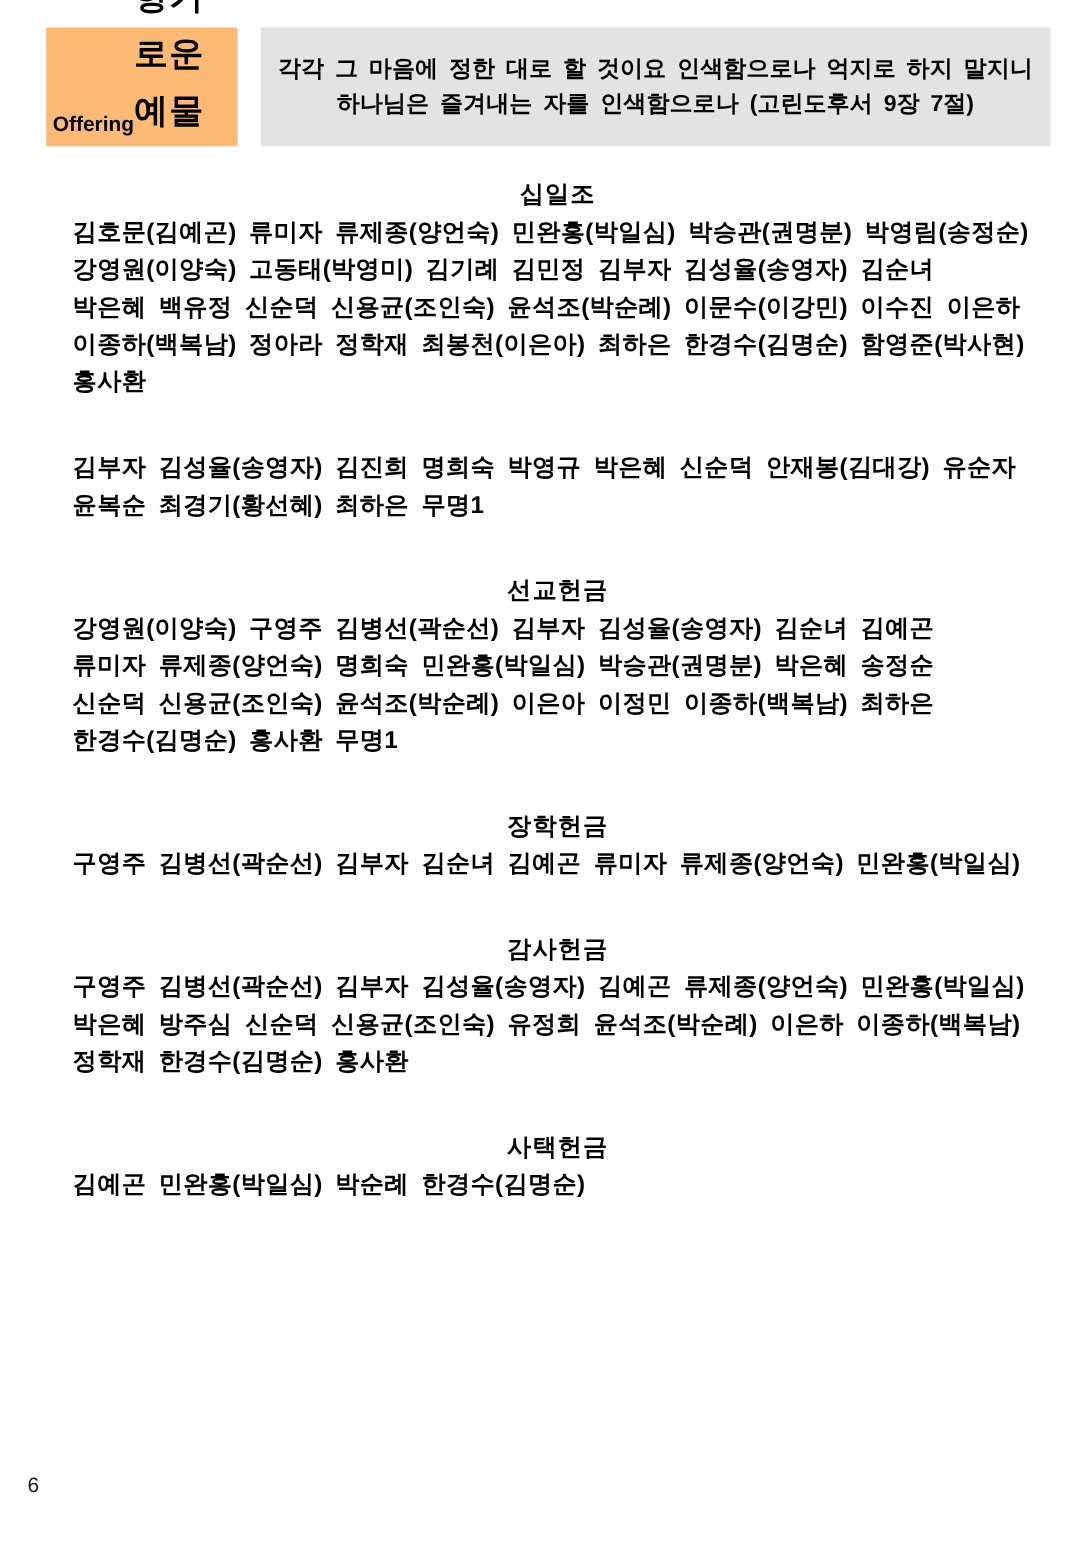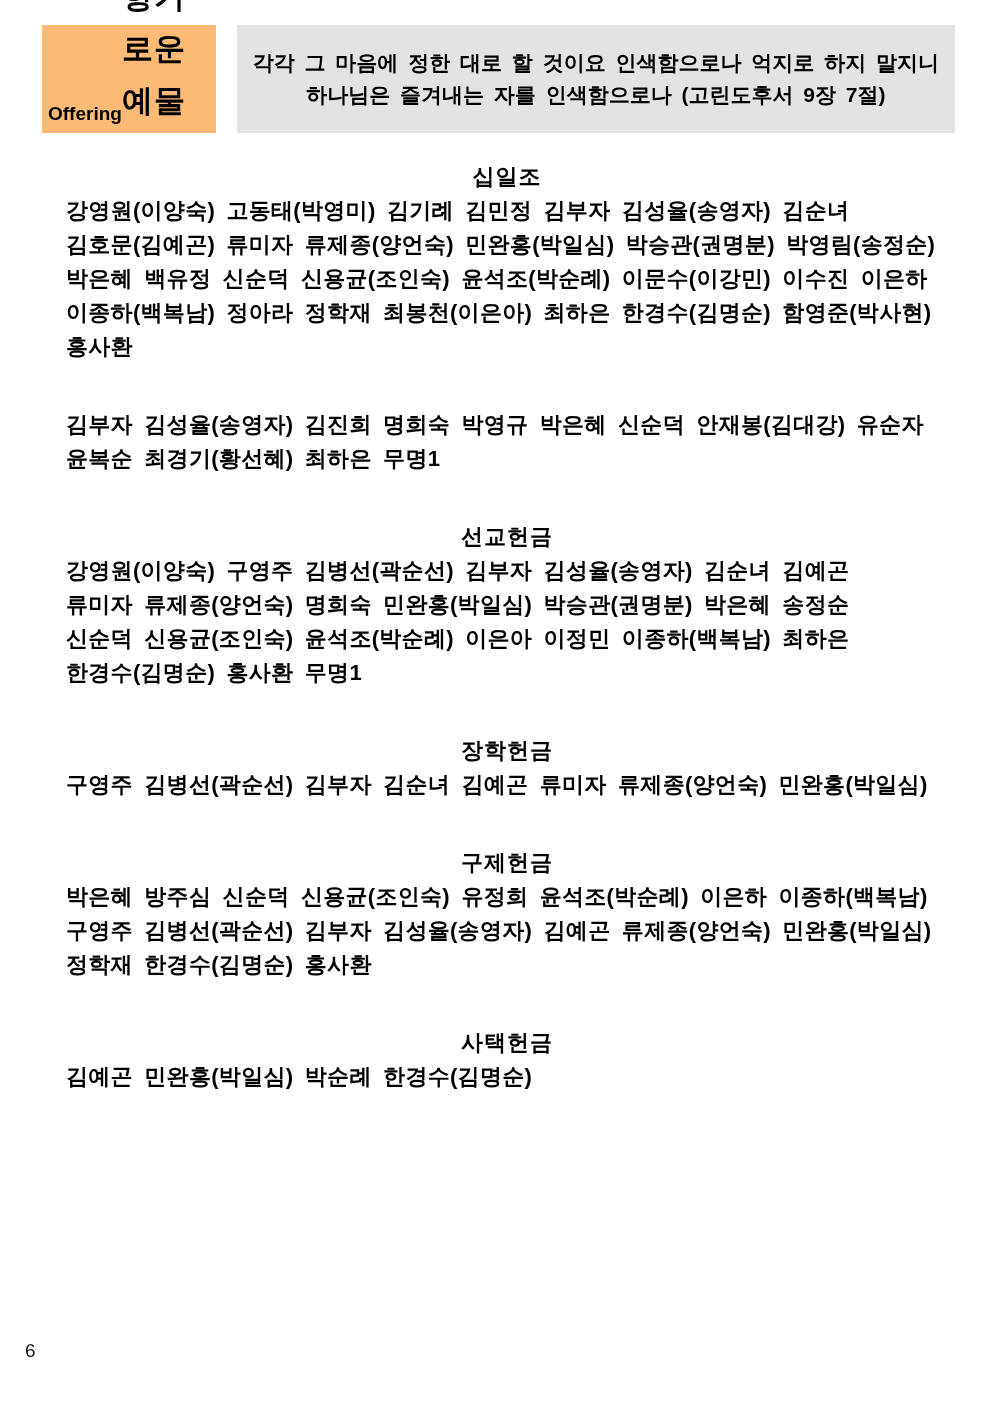--- a/index.html
+++ b/index.html
@@ -113,22 +113,22 @@
     <div class="header-right">
       <div class="verse-line">각각 그 마음에 정한 대로 할 것이요 인색함으로나 억지로 하지 말지니</div>
       <div class="verse-line">하나님은 즐겨내는 자를 인색함으로나 (고린도후서 9장 7절)</div>
     </div>
   </div>
 
   <div class="content">
 
     <div class="section">
       <div class="section-title">십일조</div>
+      <div class="name-line">김호문(김예곤) 류미자 류제종(양언숙) 민완홍(박일심) 박승관(권명분) 박영림(송정순)</div>
       <div class="name-line">강영원(이양숙) 고동태(박영미) 김기례 김민정 김부자 김성율(송영자) 김순녀</div>
-      <div class="name-line">김호문(김예곤) 류미자 류제종(양언숙) 민완홍(박일심) 박승관(권명분) 박영림(송정순)</div>
       <div class="name-line">박은혜 백유정 신순덕 신용균(조인숙) 윤석조(박순례) 이문수(이강민) 이수진 이은하</div>
       <div class="name-line">이종하(백복남) 정아라 정학재 최봉천(이은아) 최하은 한경수(김명순) 함영준(박사현)</div>
       <div class="name-line">홍사환</div>
     </div>
 
     <div class="section">
       <div class="name-line">김부자 김성율(송영자) 김진희 명희숙 박영규 박은혜 신순덕 안재봉(김대강) 유순자</div>
       <div class="name-line">윤복순 최경기(황선혜) 최하은 무명1</div>
     </div>
 
@@ -139,23 +139,23 @@
       <div class="name-line">신순덕 신용균(조인숙) 윤석조(박순례) 이은아 이정민 이종하(백복남) 최하은</div>
       <div class="name-line">한경수(김명순) 홍사환 무명1</div>
     </div>
 
     <div class="section">
       <div class="section-title">장학헌금</div>
       <div class="name-line">구영주 김병선(곽순선) 김부자 김순녀 김예곤 류미자 류제종(양언숙) 민완홍(박일심)</div>
     </div>
 
     <div class="section">
-      <div class="section-title">구제헌금</div>
+      <div class="section-title">감사헌금</div>
+      <div class="name-line">구영주 김병선(곽순선) 김부자 김성율(송영자) 김예곤 류제종(양언숙) 민완홍(박일심)</div>
       <div class="name-line">박은혜 방주심 신순덕 신용균(조인숙) 유정희 윤석조(박순례) 이은하 이종하(백복남)</div>
-      <div class="name-line">구영주 김병선(곽순선) 김부자 김성율(송영자) 김예곤 류제종(양언숙) 민완홍(박일심)</div>
       <div class="name-line">정학재 한경수(김명순) 홍사환</div>
     </div>
 
     <div class="section">
       <div class="section-title">사택헌금</div>
       <div class="name-line">김예곤 민완홍(박일심) 박순례 한경수(김명순)</div>
     </div>
 
   </div>
 

